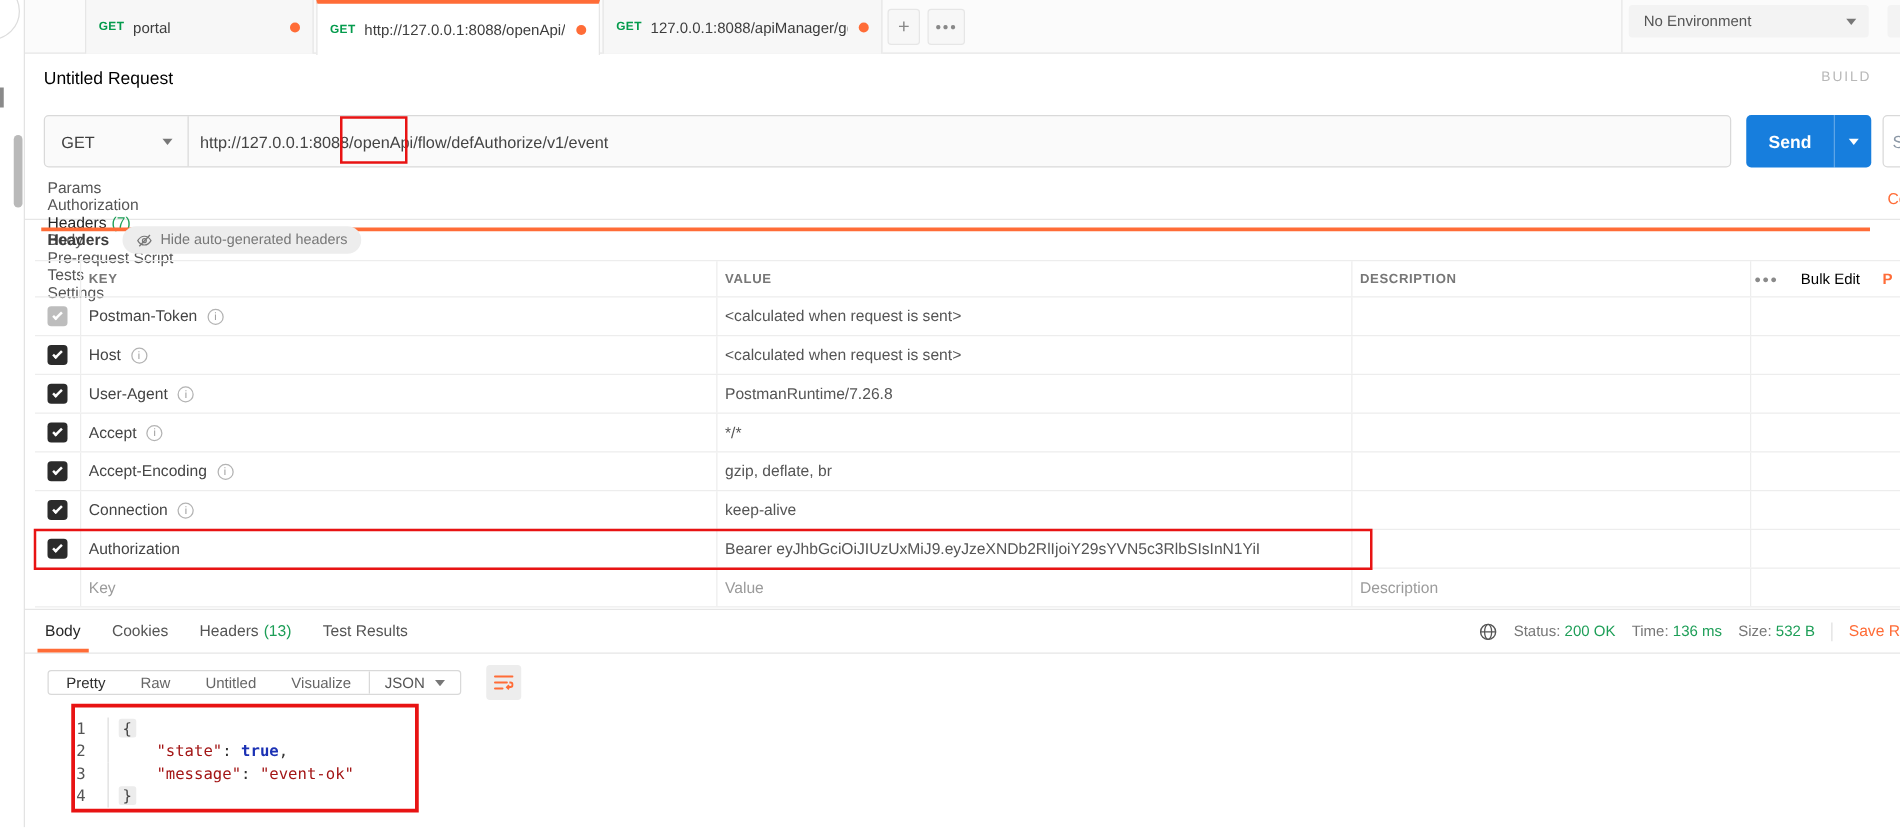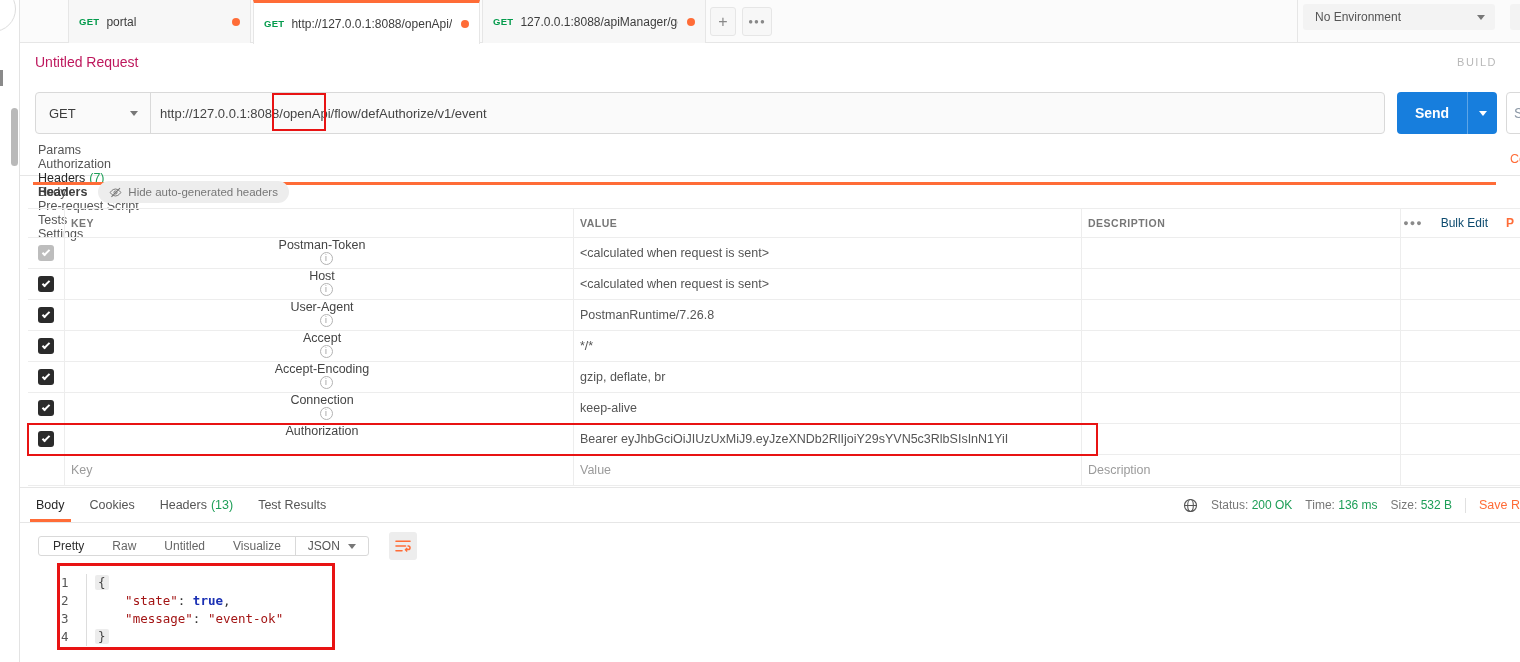--- a/index.html
+++ b/index.html
@@ -35,21 +35,21 @@
                 border-radius:3px; display:flex; align-items:center; padding:0 10px 0 12px;
                 font-size:12px; color:#555; cursor:pointer; }
   .env-select .caret { margin-left:auto; }
   .env-sliver { position:absolute; left:1490px; top:4px; width:40px; height:26px; background:#f3f3f3;
                 border-radius:3px; }
   .caret { width:0; height:0; border-left:4px solid transparent; border-right:4px solid transparent;
            border-top:5px solid #777; display:inline-block; }
 
   
   .titlebar { position:absolute; left:20px; top:43px; right:0; height:40px; }
-  .req-title { position:absolute; left:15px; top:11px; font-size:14px; color:#be185d;text-align:center; }
+  .req-title { position:absolute; left:15px; top:11px; font-size:14px; color:#000000;text-align:center; }
   .build-label { position:absolute; right:23px; top:13px; font-size:11px; color:#b8b8b8; letter-spacing:1.5px; }
 
   
   .urlbar { position:absolute; left:35px; top:92px; width:1350px; height:42px; background:#fafafa;
             border:1px solid #d9d9d9; border-radius:4px; display:flex; align-items:stretch; }
   .method-select { width:115px; border-right:1px solid #d9d9d9; display:flex; align-items:center;
                    padding:0 12px 0 13px; cursor:pointer; }
   .method-select .mtext { font-size:13px; color:#3d3d3d; }
   .method-select .caret { margin-left:auto; }
   .url-input { flex:1; display:flex; align-items:center; padding-left:9px; font-size:13px; color:#444;
@@ -85,26 +85,26 @@
   .hide-pill svg { margin-right:6px; }
 
   
   .htable { position:absolute; left:28px; top:208px; right:0; }
   .trow { display:grid; grid-template-columns:36px 509px 508px 319px 1fr; height:31px;
           border-bottom:1px solid #ededed; align-items:center; font-size:12.5px; }
   .trow.thead { height:30px; border-top:1px solid #ededed; }
   .cell { height:100%; display:flex; align-items:center; border-left:1px solid #ededed; padding-left:6px; }
   .cell.first { border-left:none; justify-content:center; padding-left:0; }
   .thead .cell { font-size:10.5px; font-weight:bold; color:#777; letter-spacing:.5px; }
-  .key-cell { color:#444;flex-direction:column; }
+  .key-cell { color:#444; }
   .val-cell { color:#555; white-space:nowrap; overflow:hidden; }
   .extras { justify-content:flex-end; padding-right:6px; letter-spacing:0; gap:9px; overflow:hidden; }
   .dots { color:#8a8a8a; font-size:9px; letter-spacing:1px; cursor:pointer; }
   .vsep { width:1px; height:15px; background:#e0e0e0; }
-  .bulk-edit { color:#0c4a6e; font-size:12px; font-weight:normal; letter-spacing:0; cursor:pointer; white-space:nowrap; }
+  .bulk-edit { color:#000000; font-size:12px; font-weight:normal; letter-spacing:0; cursor:pointer; white-space:nowrap; }
   .presets-part { color:#ff6c37; font-size:12px; letter-spacing:0; white-space:nowrap; }
   .checkbox { width:16px; height:16px; border-radius:3px; background:#2b2b2b; display:flex; align-items:center;
               justify-content:center; cursor:pointer; }
   .checkbox.muted { background:#bdbdbd; }
   .checkbox .tick { width:4px; height:8px; border:solid #fff; border-width:0 2px 2px 0;
                     transform:rotate(45deg); margin-top:-2px; }
   .info-ic { width:13px; height:13px; border:1px solid #b3b3b3; border-radius:50%; color:#999;
              font-size:8.5px; line-height:11px; text-align:center; margin-left:8px; display:inline-block;
              font-style:normal; flex:0 0 auto; }
   .ph { color:#9b9b9b; }

